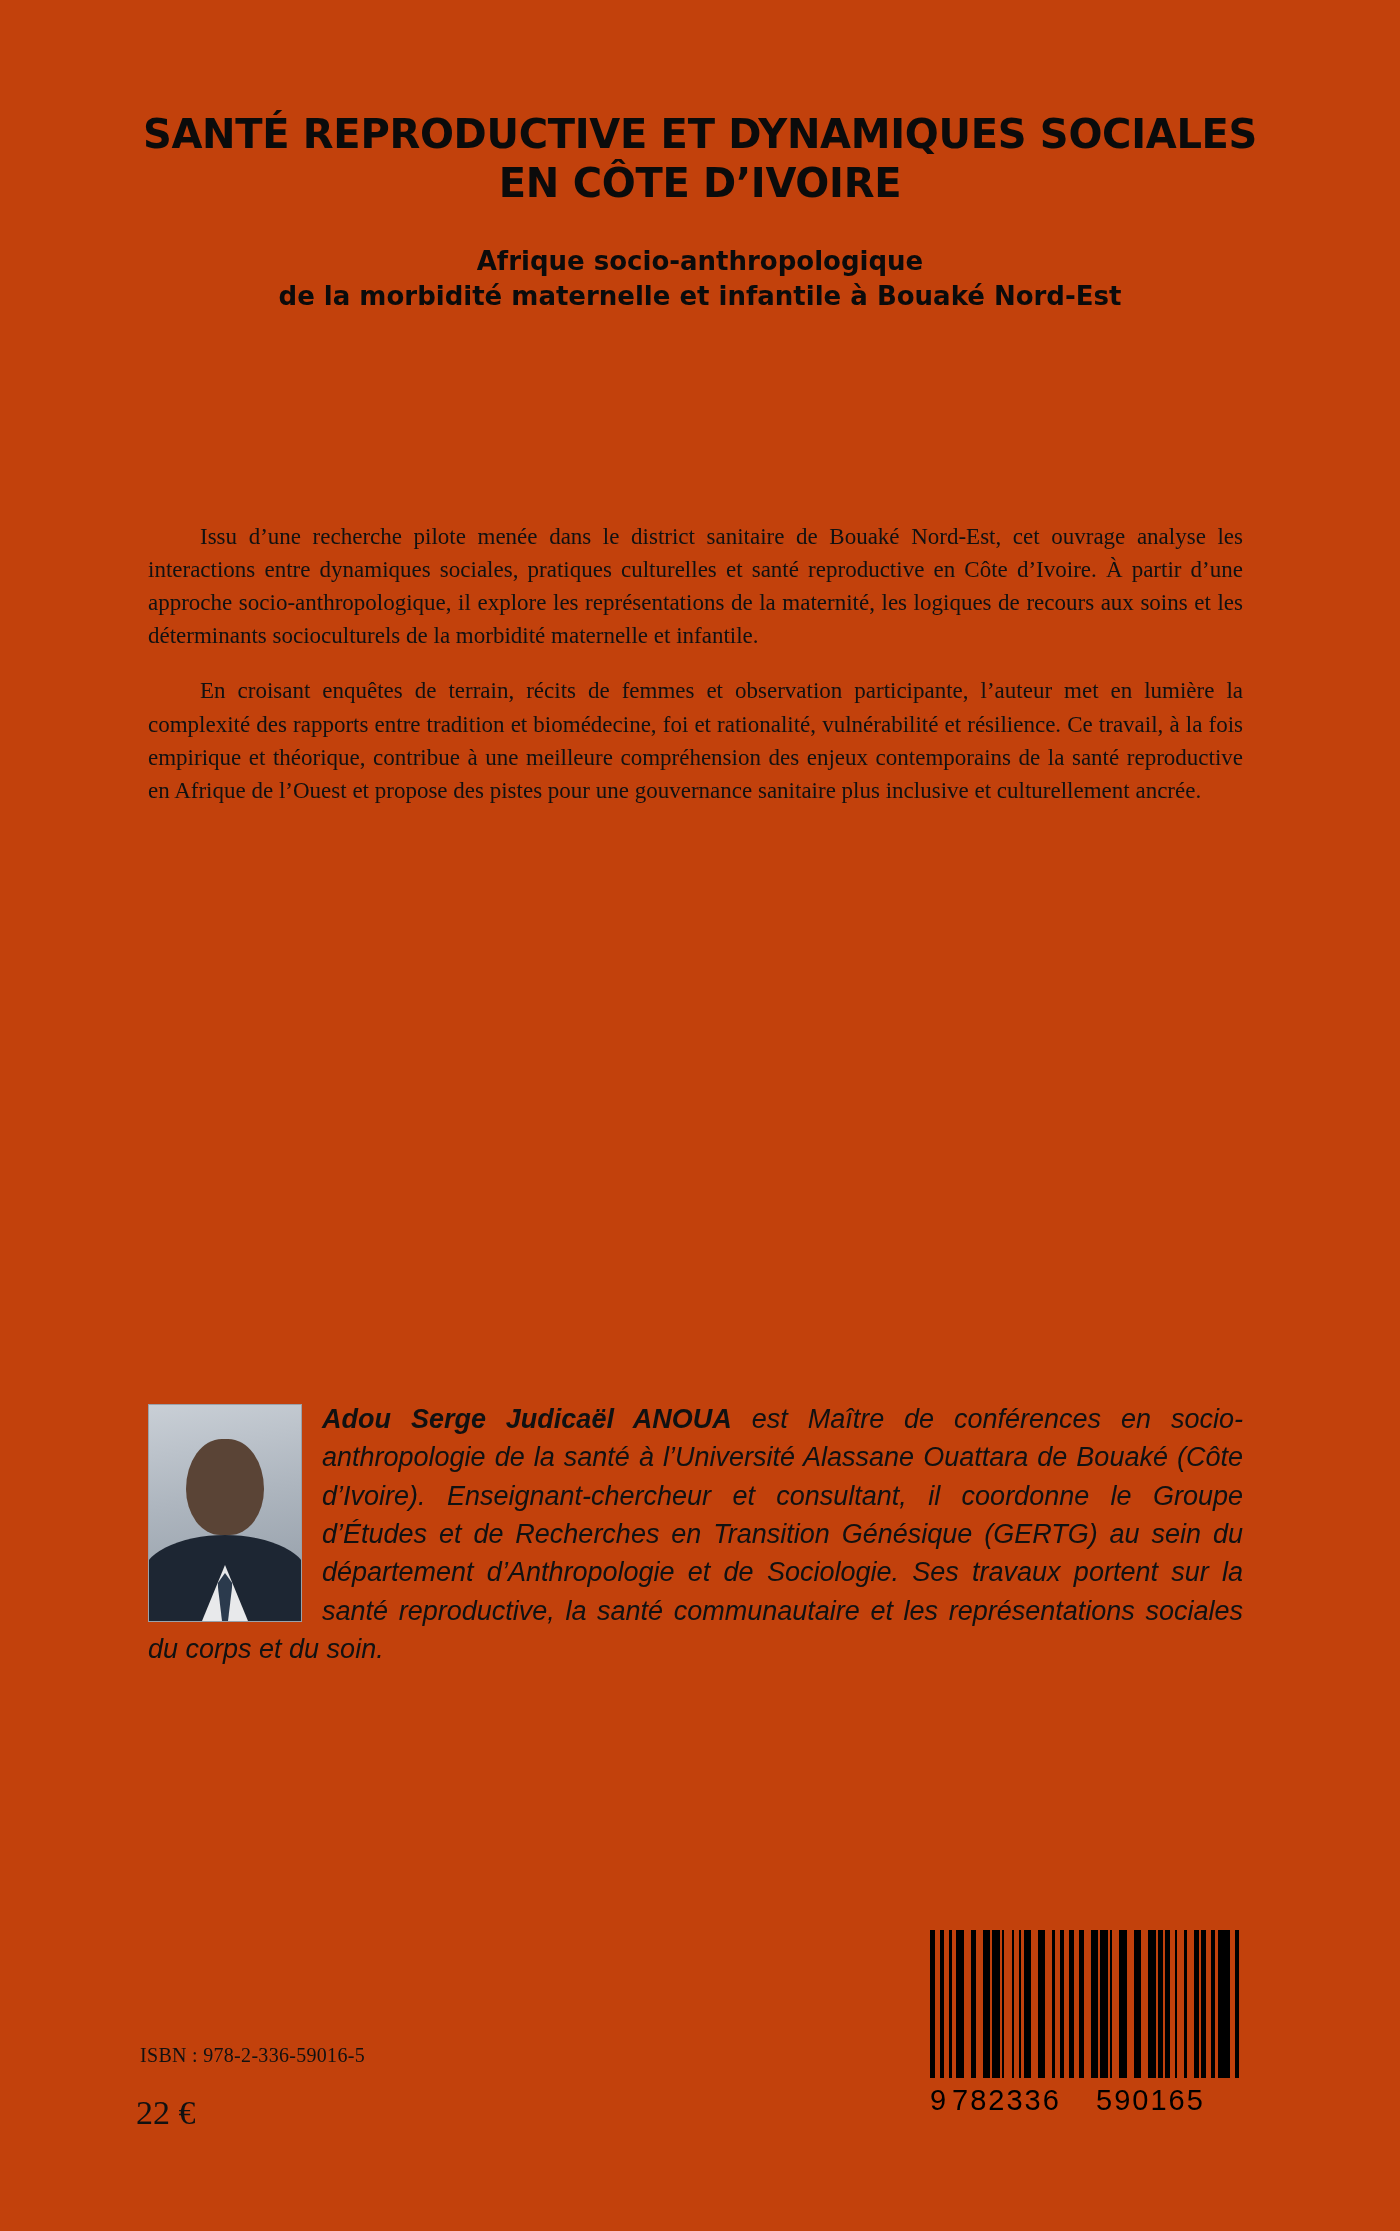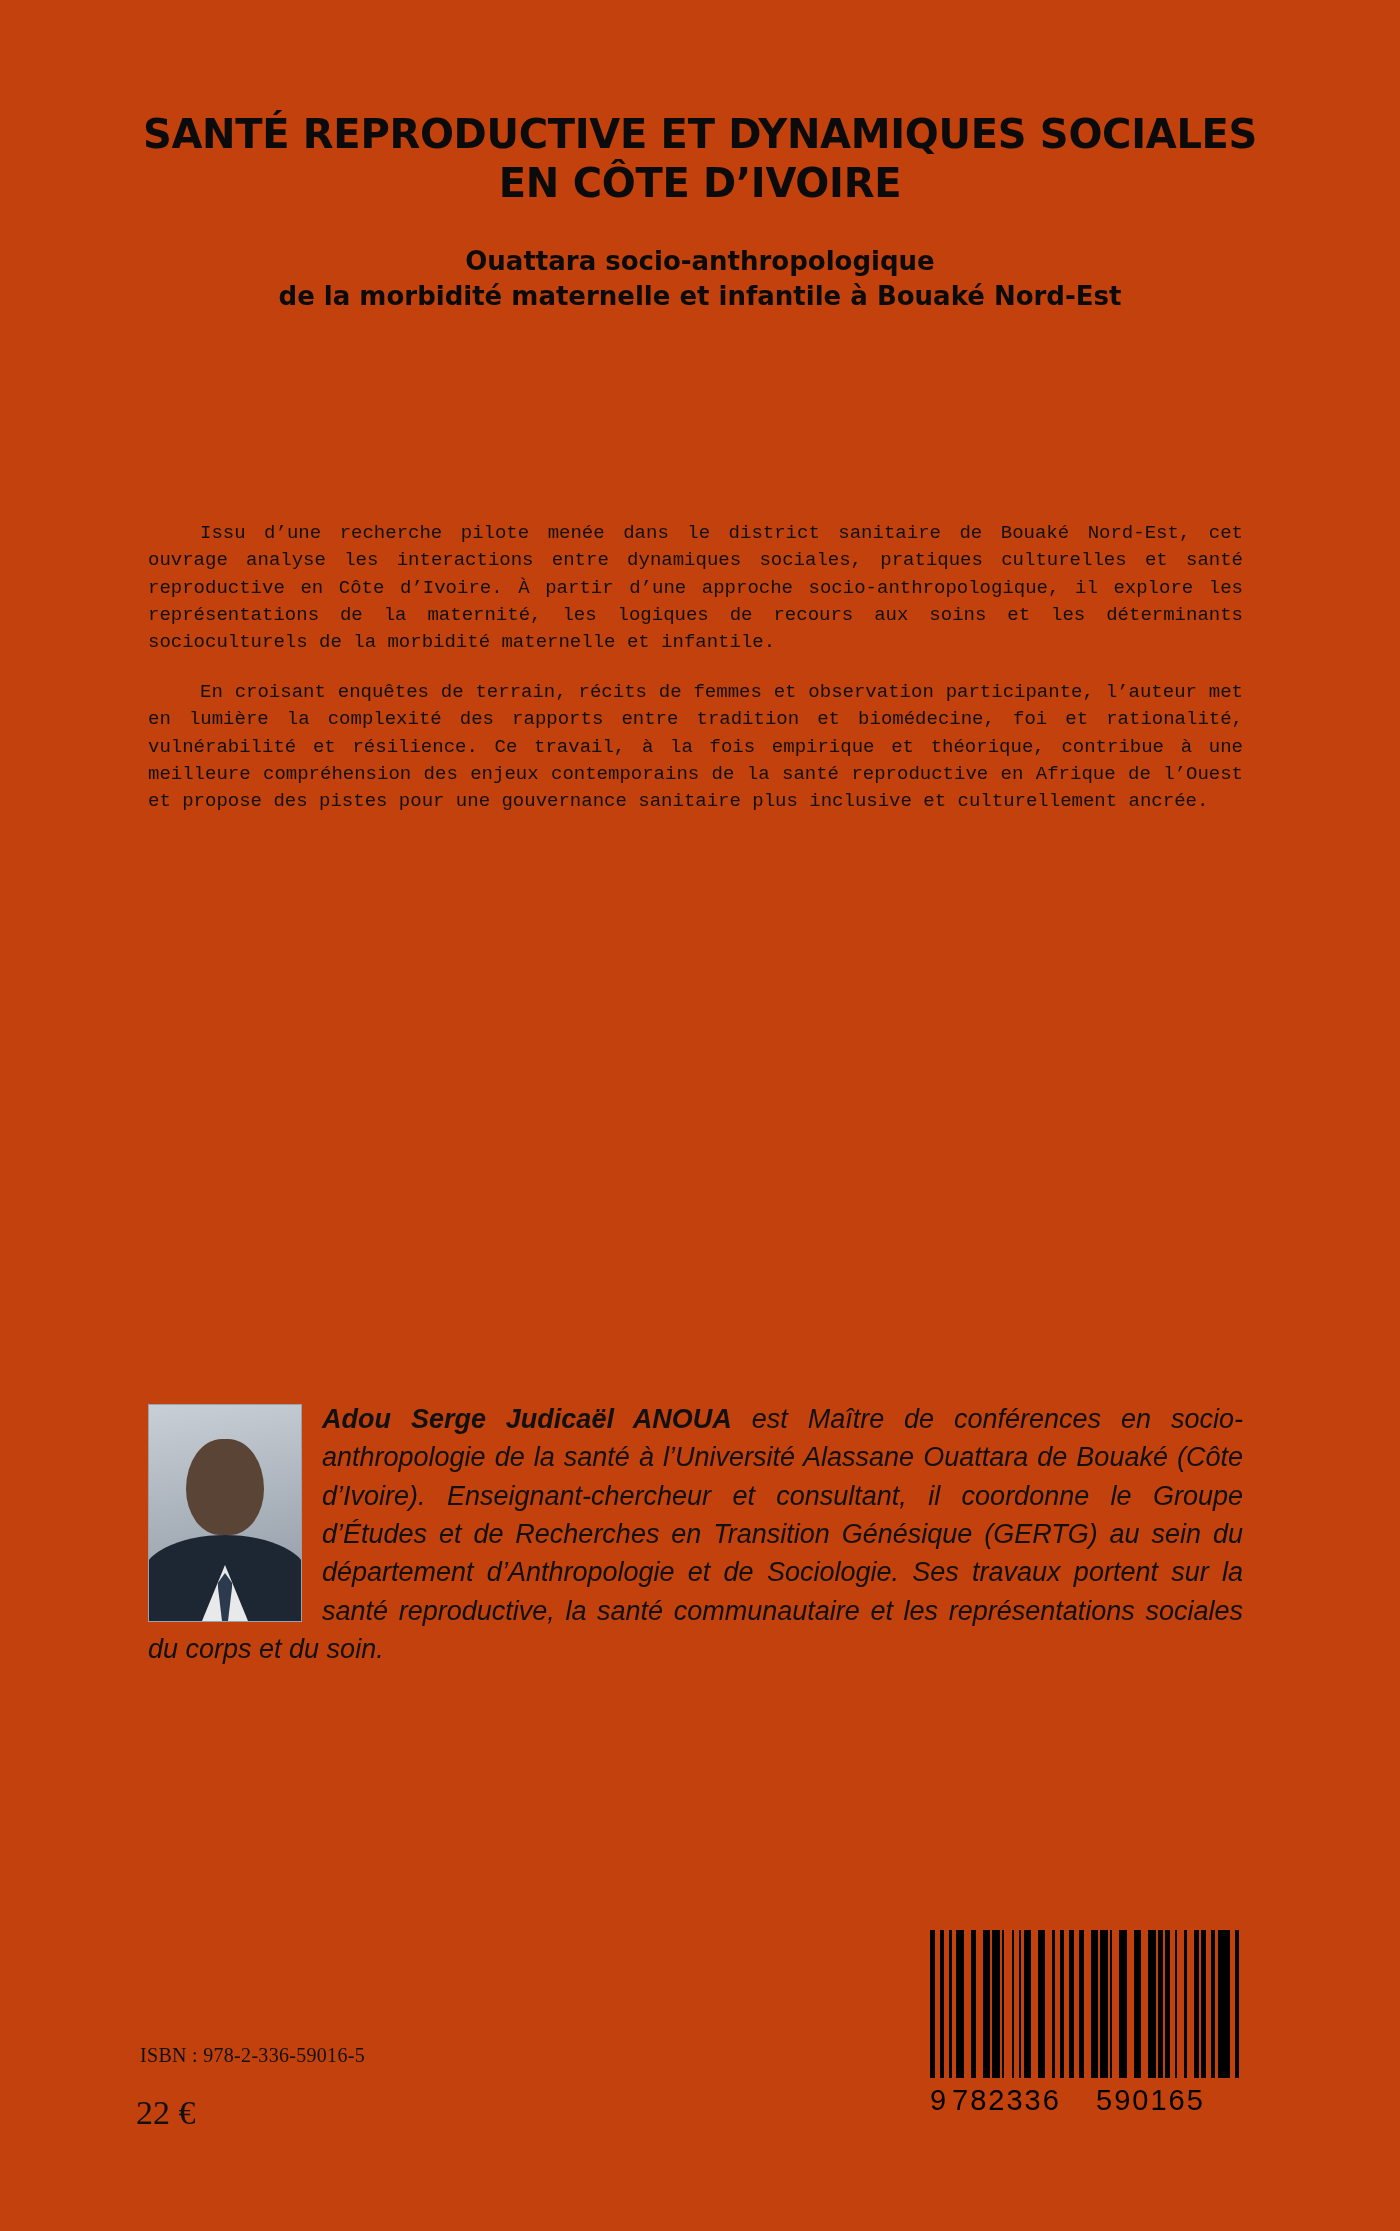--- a/index.html
+++ b/index.html
@@ -56,22 +56,22 @@
 
   
   .blurb {
     position: absolute;
     left: 148px;
     top: 520px;
     width: 1095px;
   }
   .blurb p {
     margin: 0 0 22px 0;
-    font-family: Liberation Mono, monospace;
-    font-size: 19px;
+    font-family: Liberation Serif, serif;
+    font-size: 23px;
     line-height: 1.44;
     text-align: justify;
     text-indent: 52px;
     color: #111111;
   }
   .blurb p:last-child { margin-bottom: 0; }
 
   
   .bio {
     position: absolute;
@@ -194,21 +194,21 @@
 <body>
 
 <div class="page">
 
   <div class="title-block">
     <h1 class="main-title">
       <span>SANTÉ REPRODUCTIVE ET DYNAMIQUES SOCIALES</span>
       <span class="line2">EN CÔTE D’IVOIRE</span>
     </h1>
     <div class="subtitle">
-      <span>Ouattara socio-anthropologique</span>
+      <span>Afrique socio-anthropologique</span>
       <span class="sub2">de la morbidité maternelle et infantile à Bouaké Nord-Est</span>
     </div>
   </div>
 
   <div class="blurb">
     <p>Issu d’une recherche pilote menée dans le district sanitaire de Bouaké Nord-Est, cet ouvrage analyse les interactions entre dynamiques sociales, pratiques culturelles et santé reproductive en Côte d’Ivoire. À partir d’une approche socio-anthropologique, il explore les représentations de la maternité, les logiques de recours aux soins et les déterminants socioculturels de la morbidité maternelle et infantile.</p>
     <p>En croisant enquêtes de terrain, récits de femmes et observation participante, l’auteur met en lumière la complexité des rapports entre tradition et biomédecine, foi et rationalité, vulnérabilité et résilience. Ce travail, à la fois empirique et théorique, contribue à une meilleure compréhension des enjeux contemporains de la santé reproductive en Afrique de l’Ouest et propose des pistes pour une gouvernance sanitaire plus inclusive et culturellement ancrée.</p>
   </div>
 
   <div class="bio">

